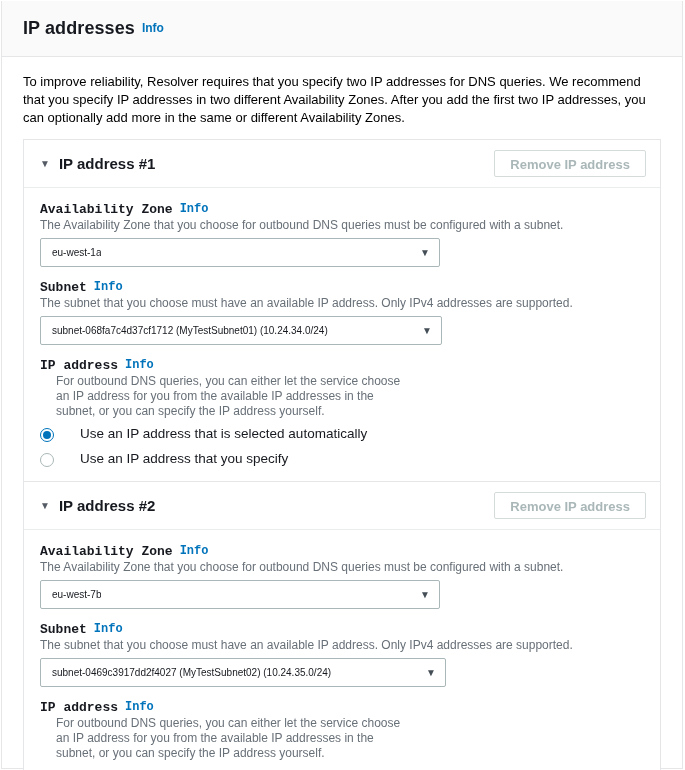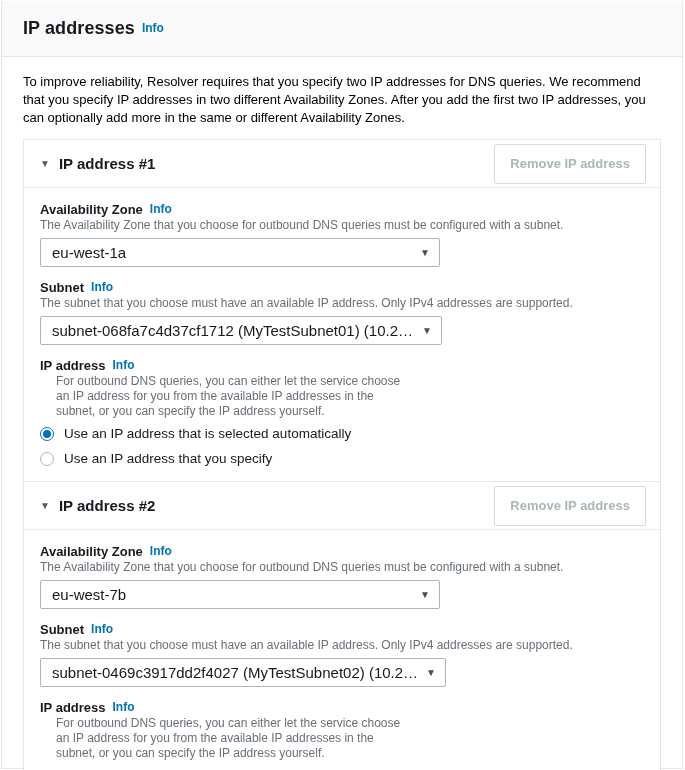--- a/index.html
+++ b/index.html
@@ -99,41 +99,42 @@
     color: #16191f;
   }
   .btn-remove {
     border: 1px solid #d5dbdb;
     background: #ffffff;
     color: #aab7b8;
     font-family: "Liberation Sans", sans-serif;
     font-size: 13px;
     font-weight: bold;
     padding: 0 15px;
-    height: 40px;
+    height: 27px;
     line-height: 27px;
     border-radius: 2px;
     cursor: default;
     white-space: nowrap;
   }
 
   .ip-panel-body {
     padding: 14px 16px 14px 16px;
   }
 
   
   .field { margin-bottom: 13px; }
   .field:last-child { margin-bottom: 0; }
 
   .field-label {
     font-size: 13px;
     font-weight: bold;
     color: #16191f;
     margin-bottom: 1px;
     display: block;
+    font-family: Liberation Mono, monospace;
   }
   .field-desc {
     font-size: 12px;
     color: #687078;
     line-height: 15px;
     margin: 0 0 5px 0;
   }
   .field-desc.narrow { max-width: 358px; margin-left: 16px; }
 
   .select-box {
@@ -145,39 +146,39 @@
     display: inline-flex;
     align-items: center;
     box-sizing: border-box;
     cursor: pointer;
     padding: 0 9px 0 11px;
   }
   .select-box.w-az { width: 400px; justify-content: space-between; }
   .select-box.w-subnet-1 { width: 402px; justify-content: space-between; }
   .select-box.w-subnet-2 { width: 406px; justify-content: space-between; }
   .select-value {
-    font-size: 15px;
+    font-size: 10px;
     color: #16191f;
     white-space: nowrap;
     overflow: hidden;
     text-overflow: ellipsis;
   }
   .select-caret {
     font-size: 10px;
     color: #444e56;
     margin-left: 8px;
     line-height: 1;
   }
 
   
   .radio-group { margin-top: 7px; }
   .radio-row {
     display: flex;
-    align-items: center;
-    gap: 10px;
+    align-items: flex-end;
+    gap: 26px;
     margin-bottom: 9px;
     cursor: pointer;
   }
   .radio-row:last-child { margin-bottom: 0; }
   .radio {
     width: 14px;
     height: 14px;
     border-radius: 50%;
     box-sizing: border-box;
     flex: 0 0 auto;

